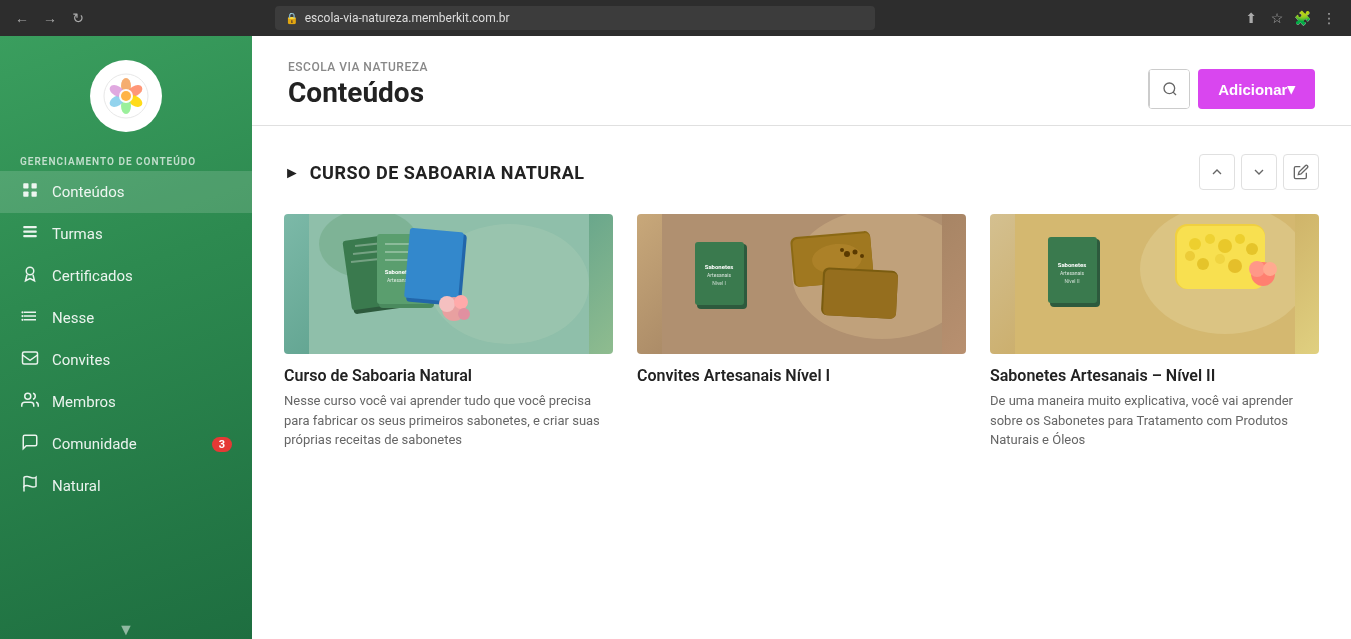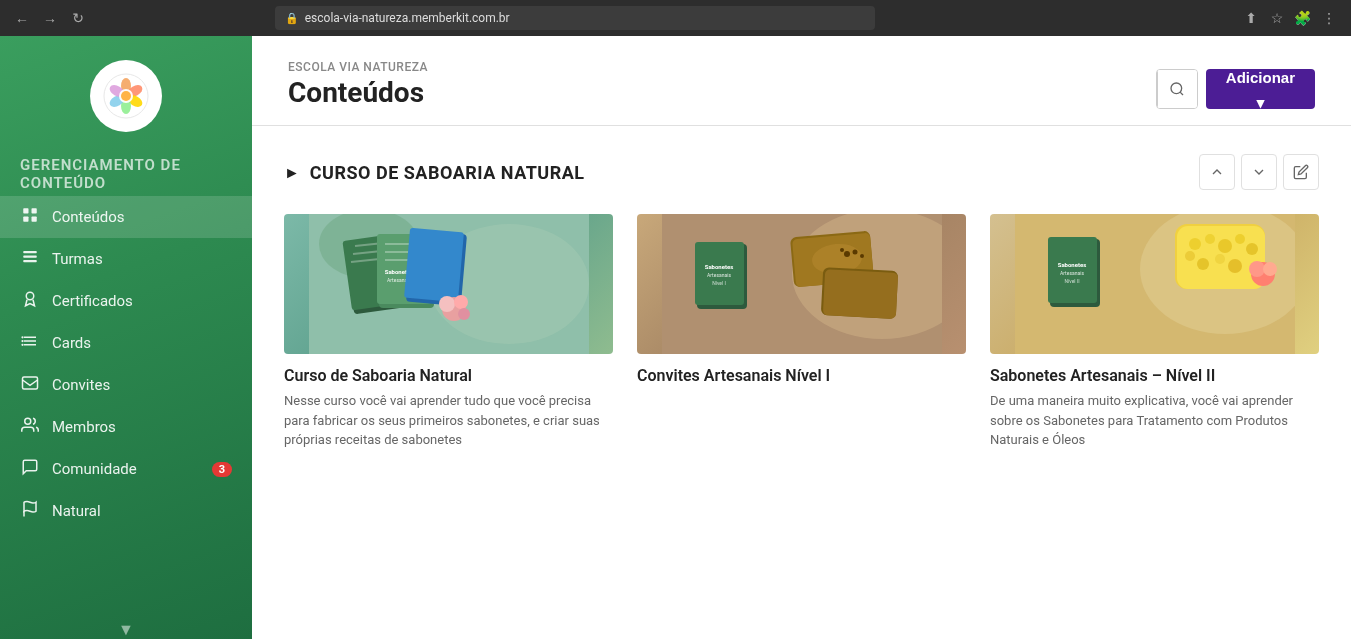--- a/index.html
+++ b/index.html
@@ -60,21 +60,21 @@
       background: white; display: flex; align-items: center; justify-content: center;
       overflow: hidden; font-size: 11px; color: #3a9e5e; font-weight: bold;
       text-align: center; line-height: 1.2;
     }
     .logo-inner {
       width: 68px; height: 68px; border-radius: 50%;
       background: white; display: flex; align-items: center; justify-content: center;
       font-size: 10px; color: #3a9e5e; text-align: center;
     }
     .sidebar-section-label {
-      color: rgba(255,255,255,0.7); font-size: 15px; font-weight: 600;
+      color: rgba(255,255,255,0.7); font-size: 10px; font-weight: 600;
       letter-spacing: 1px; text-transform: uppercase;
       padding: 8px 20px 4px;
     }
     .sidebar-nav { list-style: none; padding: 0; }
     .sidebar-nav-item {
       display: flex; align-items: center; gap: 12px;
       padding: 10px 20px; cursor: pointer;
       color: rgba(255,255,255,0.9); font-size: 15px;
       border-radius: 0;
       position: relative;
@@ -120,23 +120,23 @@
     .search-input-wrap input {
       border: none; outline: none; padding: 0 12px;
       font-size: 14px; color: #333; width: 180px; height: 100%;
     }
     .search-btn {
       background: white; border: none; border-left: 1px solid #ccc;
       width: 40px; height: 40px; cursor: pointer; display: flex; align-items: center; justify-content: center;
       color: #666;
     }
     .add-btn {
-      background: #4c1d95; color: white; border: none; border-radius: 4px;
+      background: #d946ef; color: white; border: none; border-radius: 4px;
       height: 40px; padding: 0 20px; font-size: 15px; font-weight: 600;
-      cursor: pointer; display: flex; align-items: center; gap: 8px; flex-direction: column;
+      cursor: pointer; display: flex; align-items: center; 
     }
 
     
     .section-wrap { padding: 28px 32px; }
     .section-header {
       display: flex; align-items: center; justify-content: space-between;
       margin-bottom: 24px;
     }
     .section-title-row {
       display: flex; align-items: center; gap: 10px;
@@ -255,21 +255,21 @@
       </li>
       <li class="sidebar-nav-item">
         <span class="nav-icon">
           <svg width="18" height="18" viewBox="0 0 24 24" fill="currentColor">
               <path d="M4 6h16v2H4zm0 5h16v2H4zm0 5h16v2H4z"></path>
               <circle cx="2" cy="7" r="1.5"></circle>
               <circle cx="2" cy="12" r="1.5"></circle>
               <circle cx="2" cy="17" r="1.5"></circle>
             </svg>
         </span>
-        <span>Cards</span>
+        <span>Nesse</span>
       </li>
       <li class="sidebar-nav-item">
         <span class="nav-icon">
           <svg width="18" height="18" viewBox="0 0 24 24" fill="none" stroke="currentColor" stroke-width="2">
               <rect x="2" y="4" width="20" height="16" rx="2"></rect>
               <path d="M2 8l10 7 10-7"></path>
             </svg>
         </span>
         <span>Convites</span>
       </li>

